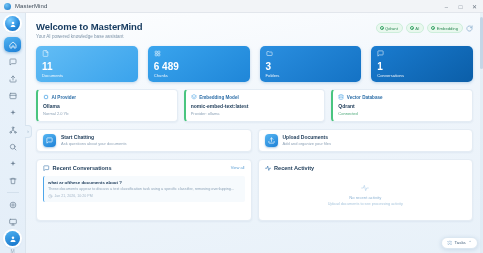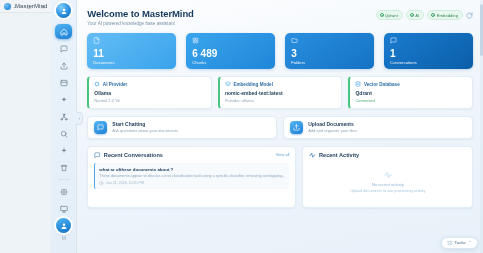--- a/index.html
+++ b/index.html
@@ -2,21 +2,21 @@
 <html><head>
 <meta charset="utf-8">
 <style>
   * { box-sizing: border-box; margin: 0; padding: 0; }
   html, body {
     width: 483px; height: 253px;
     overflow: hidden;
     font-family: "Liberation Sans", sans-serif;
     background: #eef3f8;
   }
-  .app { position: relative; width: 483px; height: 253px; display: flex; flex-direction: row; }
+  .app { position: relative; width: 483px; height: 253px; display: flex; flex-direction: column; }
 
   
   .titlebar {
     height: 13px; flex: 0 0 13px;
     background: #f2f4f7;
     border-bottom: 1px solid #e2e6ec;
     display: flex; align-items: center;
     padding: 0 4px;
     position: relative; z-index: 40;
   }

